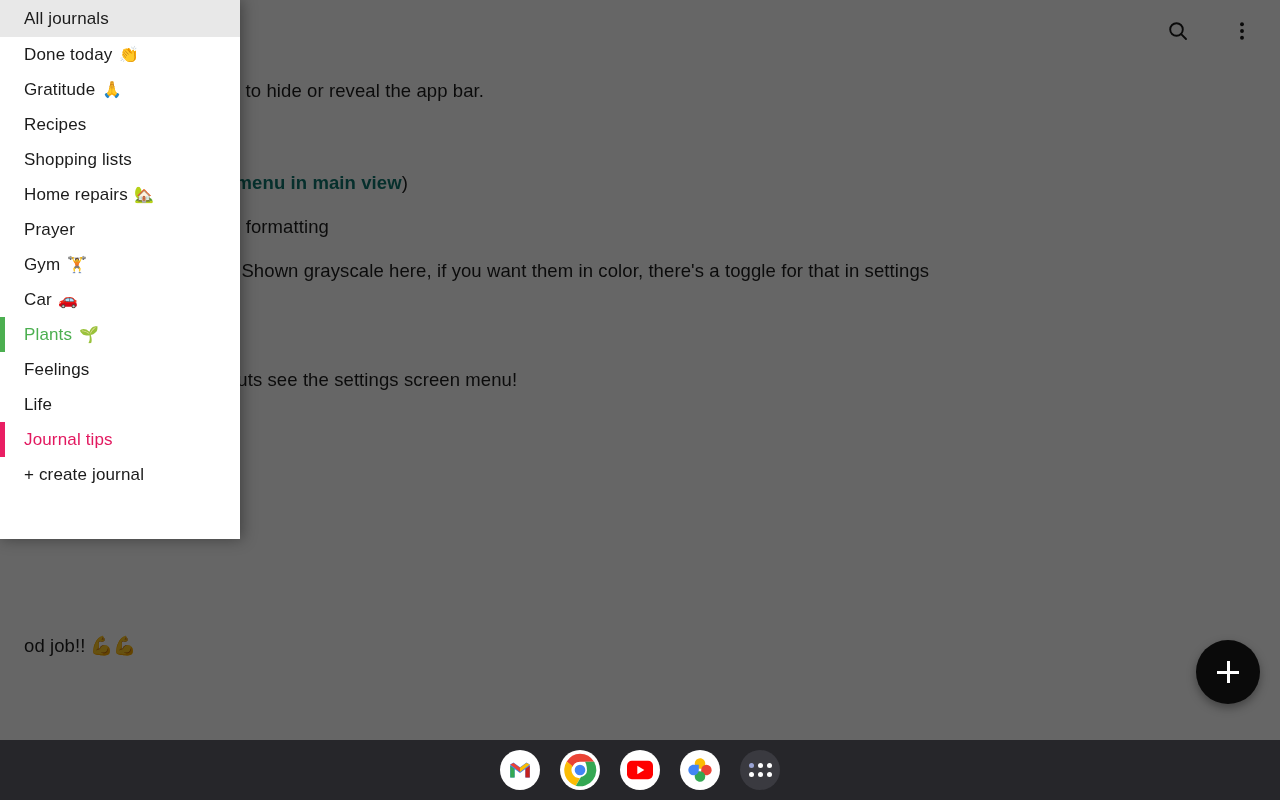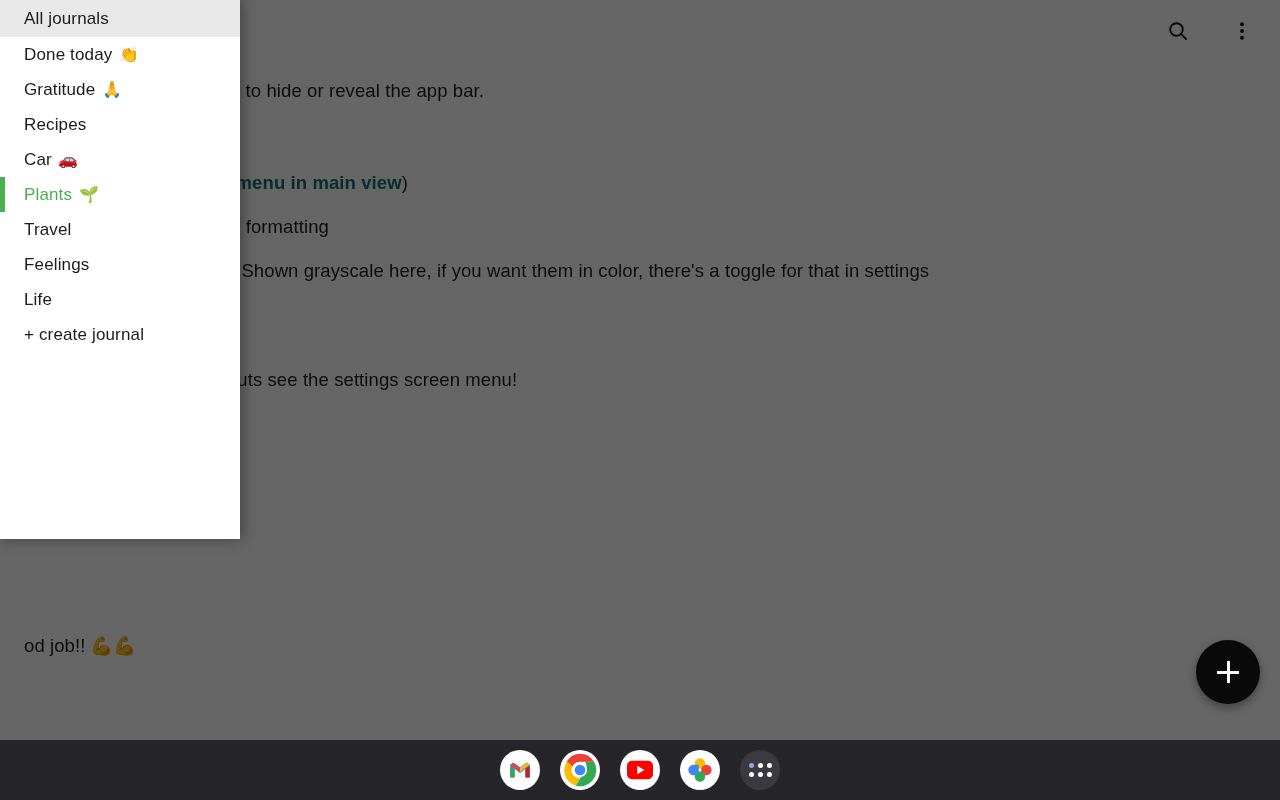--- a/index.html
+++ b/index.html
@@ -217,36 +217,51 @@
           <span class="label-emoji">👏</span>
         </div>
         <div class="drawer-item">
           <span>Gratitude</span>
           <span class="label-emoji">🙏</span>
         </div>
         <div class="drawer-item">
           <span>Recipes</span>
         </div>
         <div class="drawer-item">
+          <span>Shopping lists</span>
+        </div>
+        <div class="drawer-item">
+          <span>Home repairs</span>
+          <span class="label-emoji">🏡</span>
+        </div>
+        <div class="drawer-item">
+          <span>Prayer</span>
+        </div>
+        <div class="drawer-item">
+          <span>Gym</span>
+          <span class="label-emoji">🏋</span>
+        </div>
+        <div class="drawer-item">
           <span>Car</span>
           <span class="label-emoji">🚗</span>
         </div>
         <div class="drawer-item">
           <span class="accent-bar" style="background: rgb(76, 175, 80);"></span>
           <span style="color: rgb(76, 175, 80); text-align: center;">Plants</span>
           <span class="label-emoji">🌱</span>
         </div>
         <div class="drawer-item">
-          <span>Travel</span>
-        </div>
-        <div class="drawer-item">
           <span>Feelings</span>
         </div>
         <div class="drawer-item">
           <span>Life</span>
+        </div>
+        <div class="drawer-item">
+          <span class="accent-bar" style="background: rgb(233, 30, 99);"></span>
+          <span style="color: rgb(226, 24, 95);">Journal tips</span>
         </div>
         <div class="drawer-item">
           <span>+ create journal</span>
         </div>
       </div>
   </div>
 
   <div id="dock">
 
     <div class="dock-icon">

